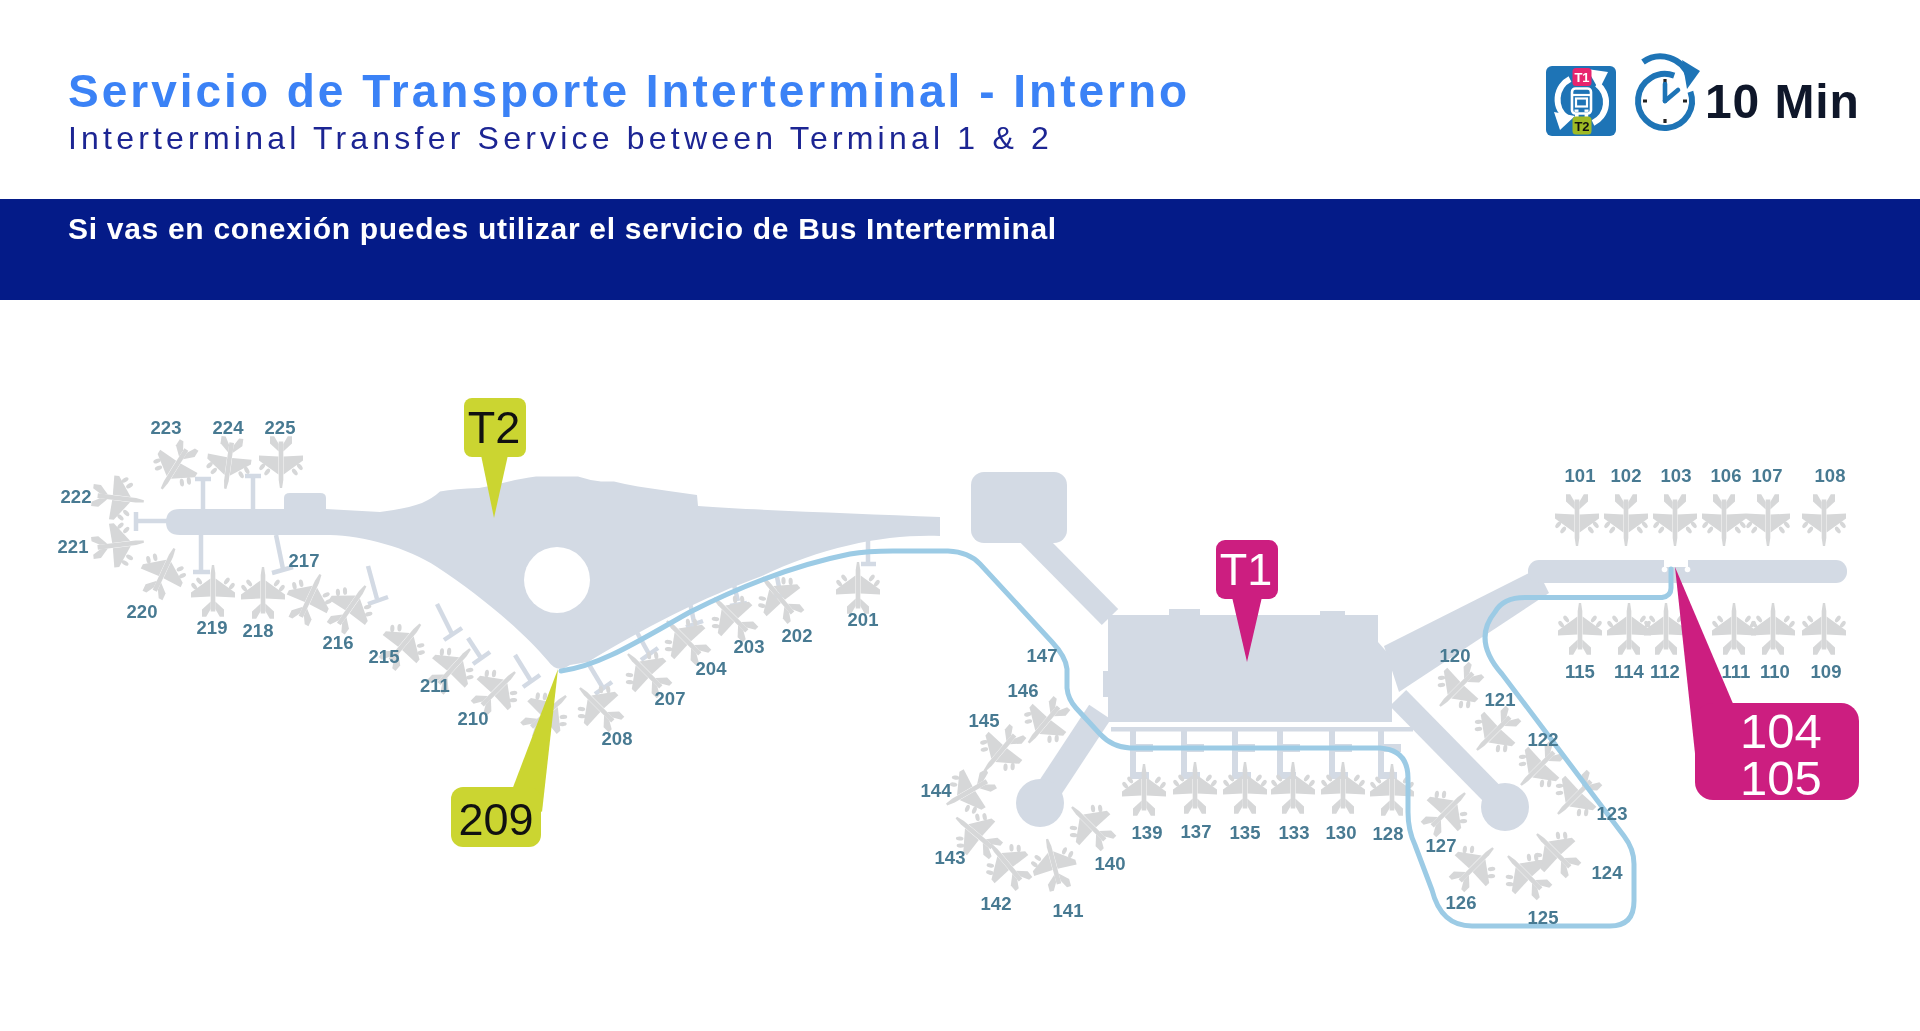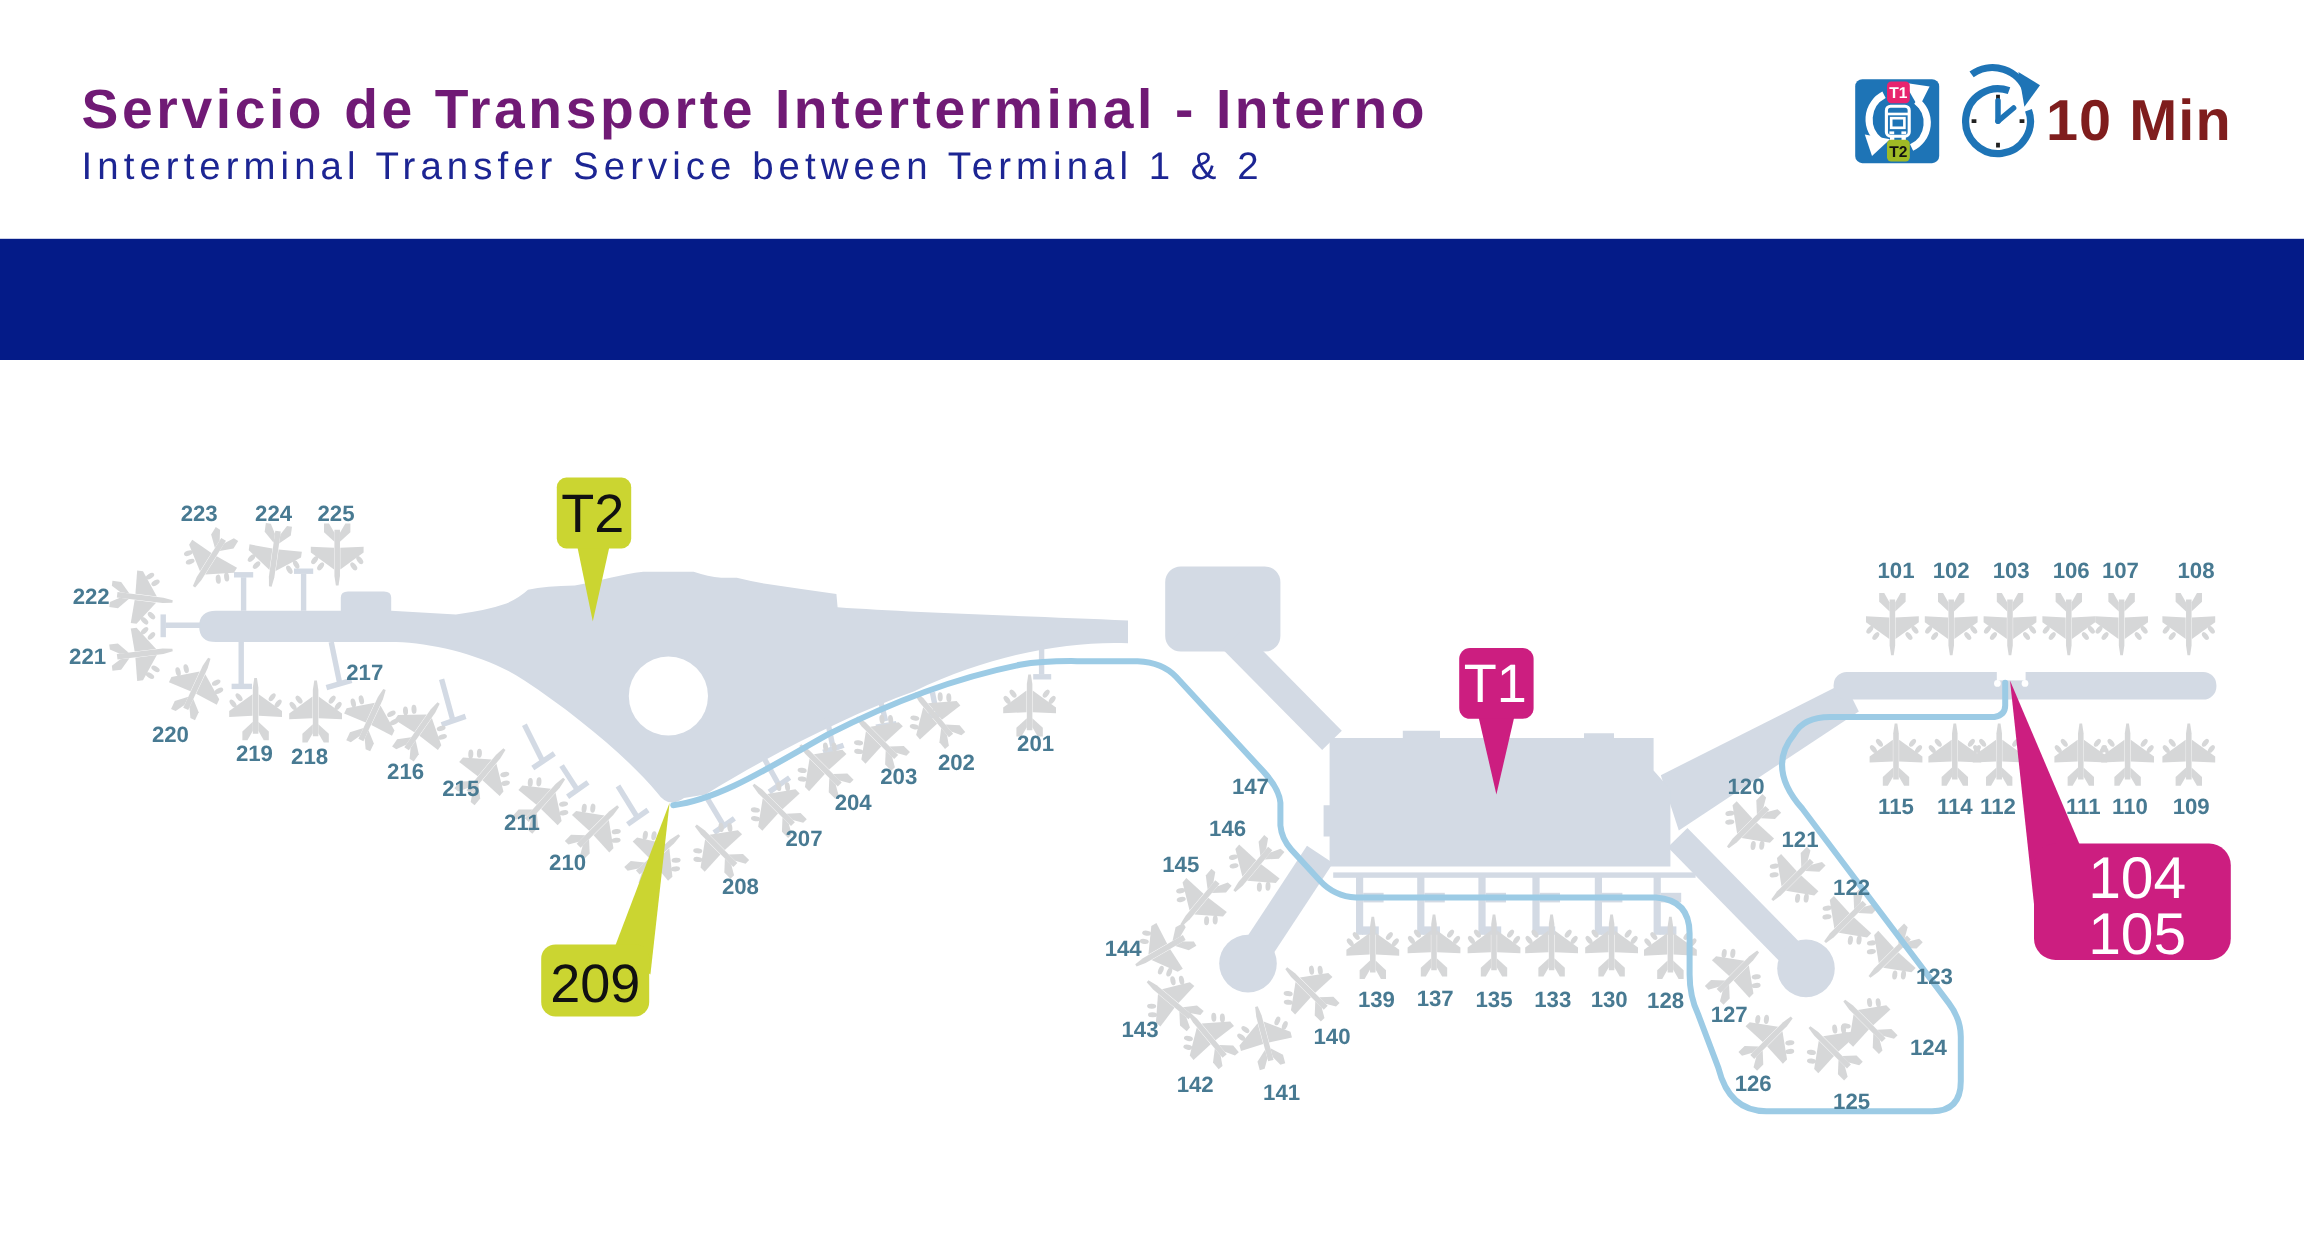--- a/index.html
+++ b/index.html
@@ -1,20 +1,20 @@
 <!DOCTYPE html>
 <html><head><meta charset="utf-8"><style>
 html,body{margin:0;padding:0;width:1920px;height:1031px;background:#fff;overflow:hidden}
 body{font-family:"Liberation Sans",sans-serif;position:relative}
-.title{position:absolute;left:68px;top:68px;font-size:46px;font-weight:bold;color:#701a75;letter-spacing:3px;line-height:1;white-space:nowrap}
+.title{position:absolute;left:68px;top:68px;font-size:46px;font-weight:bold;color:#3b82f6;letter-spacing:3px;line-height:1;white-space:nowrap}
 .sub{position:absolute;left:68px;top:122px;font-size:32px;color:#1c2593;letter-spacing:4.2px;line-height:1;white-space:nowrap}
 .banner{position:absolute;left:0;top:199px;width:1920px;height:101px;background:#041b88}
 .b1{position:absolute;left:68px;top:15px;font-size:30px;font-weight:bold;color:#fff;letter-spacing:0.7px;line-height:1;white-space:nowrap}
 .b2{position:absolute;left:68px;top:56px;font-size:27.5px;color:#eef0fa;letter-spacing:-0.5px;line-height:1;white-space:nowrap}
-.tmin{position:absolute;left:1705px;top:78px;font-size:48px;font-weight:bold;color:#7f1d1d;letter-spacing:.9px;line-height:1;white-space:nowrap}
+.tmin{position:absolute;left:1705px;top:78px;font-size:48px;font-weight:bold;color:#0f172a;letter-spacing:.9px;line-height:1;white-space:nowrap}
 svg{position:absolute;left:0;top:0}
 </style></head><body>
 <svg width="1920" height="1031" viewBox="0 0 1920 1031">
 <defs>
       <g id="pl" fill="#d6d7d8">
  <path d="M -2.3,-19.5 L 2.3,-19.5 L 2.3,19 L 1.1,27 L -1.1,27 L -2.3,19 Z"></path>
  <path d="M -2.3,-9.5 L -11,-17.5 L -11,-24.8 L -6.8,-24.8 L -2.3,-17 Z"></path>
  <path d="M 2.3,-9.5 L 11,-17.5 L 11,-24.8 L 6.8,-24.8 L 2.3,-17 Z"></path>
  <path d="M -2.6,-4.5 L -22,-5.4 L -22,-0.5 L -2.6,13.5 Z"></path>
  <path d="M 2.6,-4.5 L 22,-5.4 L 22,-0.5 L 2.6,13.5 Z"></path>
@@ -228,14 +228,15 @@
 <path d="M 1690.4,91.8 A 27,27 0 1 1 1674.2,75.6" stroke="#1e74b6" stroke-width="6" fill="none"></path>
 <path d="M 1665,83 L 1665,79 M 1665,119 L 1665,123 M 1647,101 L 1643,101 M 1683,101 L 1687,101" stroke="#222" stroke-width="3.2"></path>
 <path d="M 1665,101 L 1665,84" stroke="#1e74b6" stroke-width="4.6" stroke-linecap="round"></path>
 <path d="M 1665,101 L 1678,90" stroke="#1e74b6" stroke-width="4.6" stroke-linecap="round"></path>
 <path d="M 1643,62 A 30,30 0 0 1 1689,77" stroke="#1e74b6" stroke-width="6" fill="none"></path>
 <path d="M 1682,60 L 1700,71 L 1687,89 Z" fill="#1e74b6"></path>
 </svg>
 <div class="title">Servicio de Transporte Interterminal - Interno</div>
 <div class="sub">Interterminal Transfer Service between Terminal 1 &amp; 2</div>
 <div class="banner">
+  <div class="b1">Si vas en conexión puedes utilizar el servicio de Bus Interterminal</div>
 </div>
 <div class="tmin">10 Min</div>
 
 </body></html>

